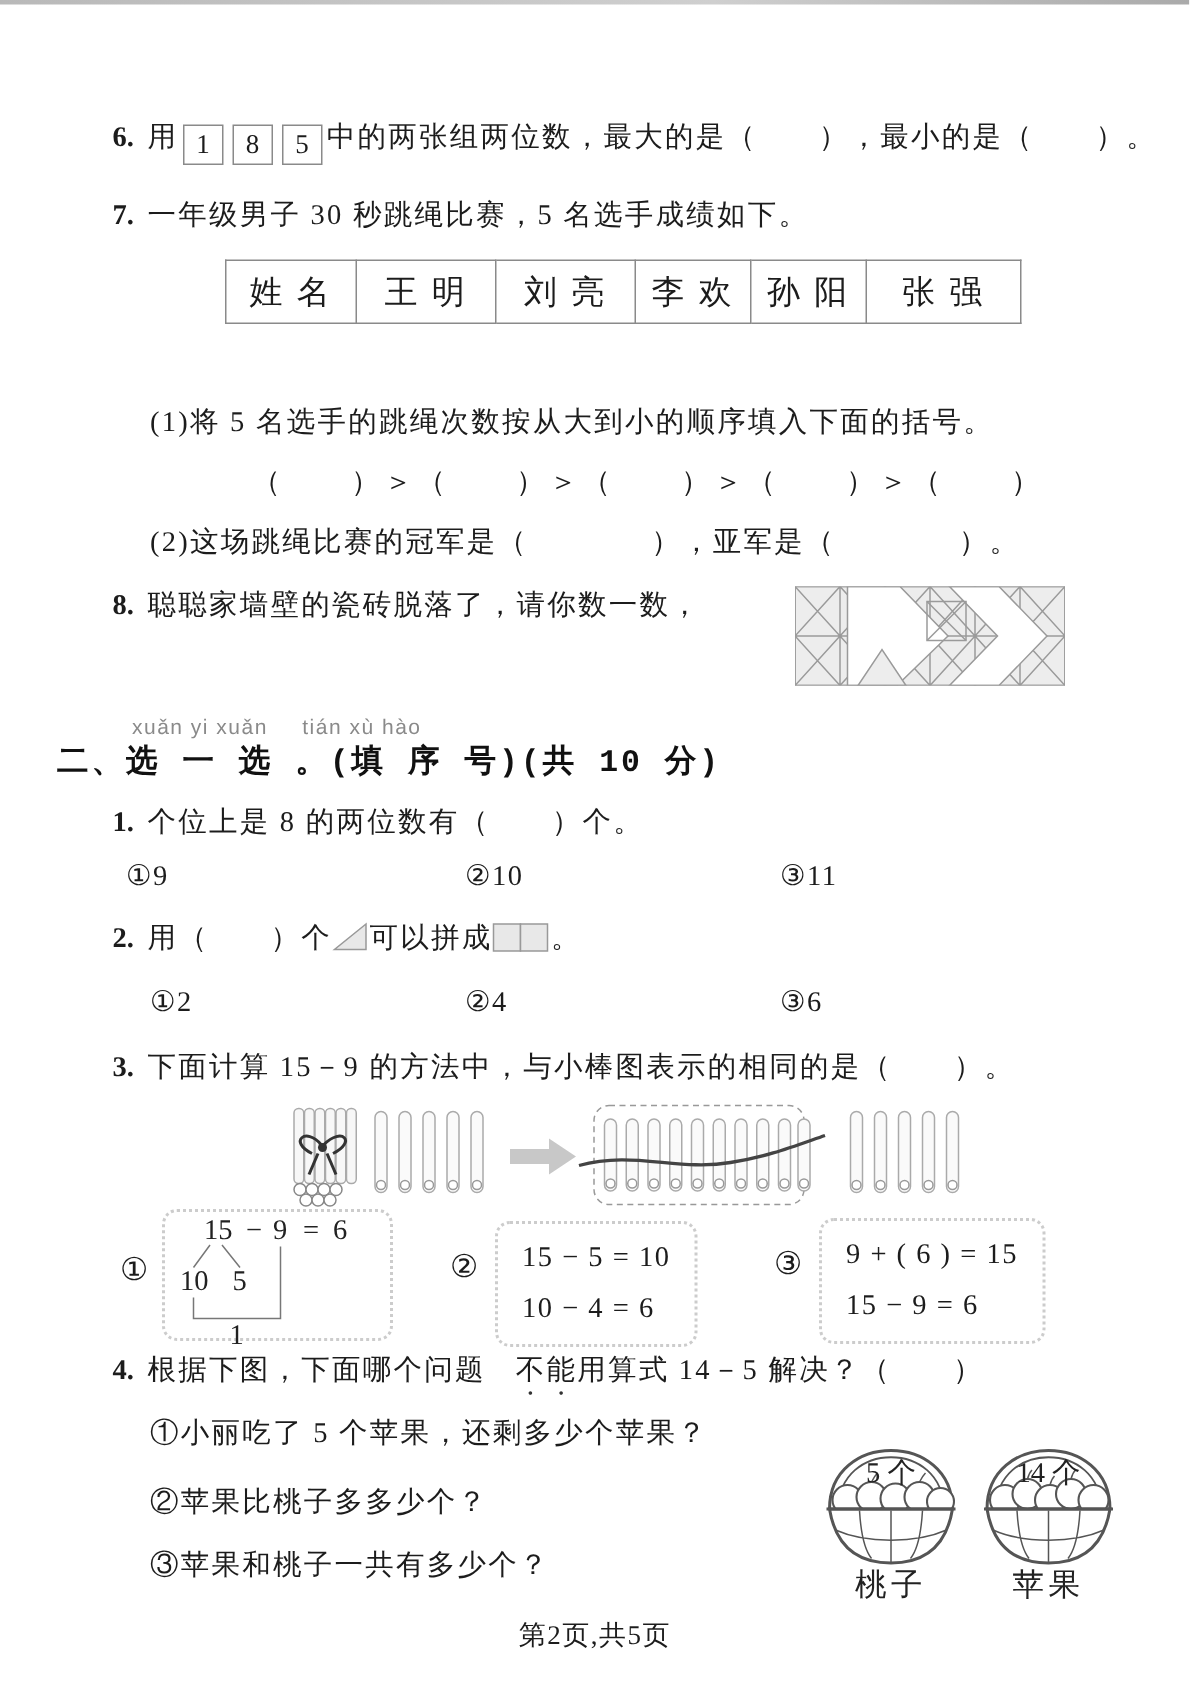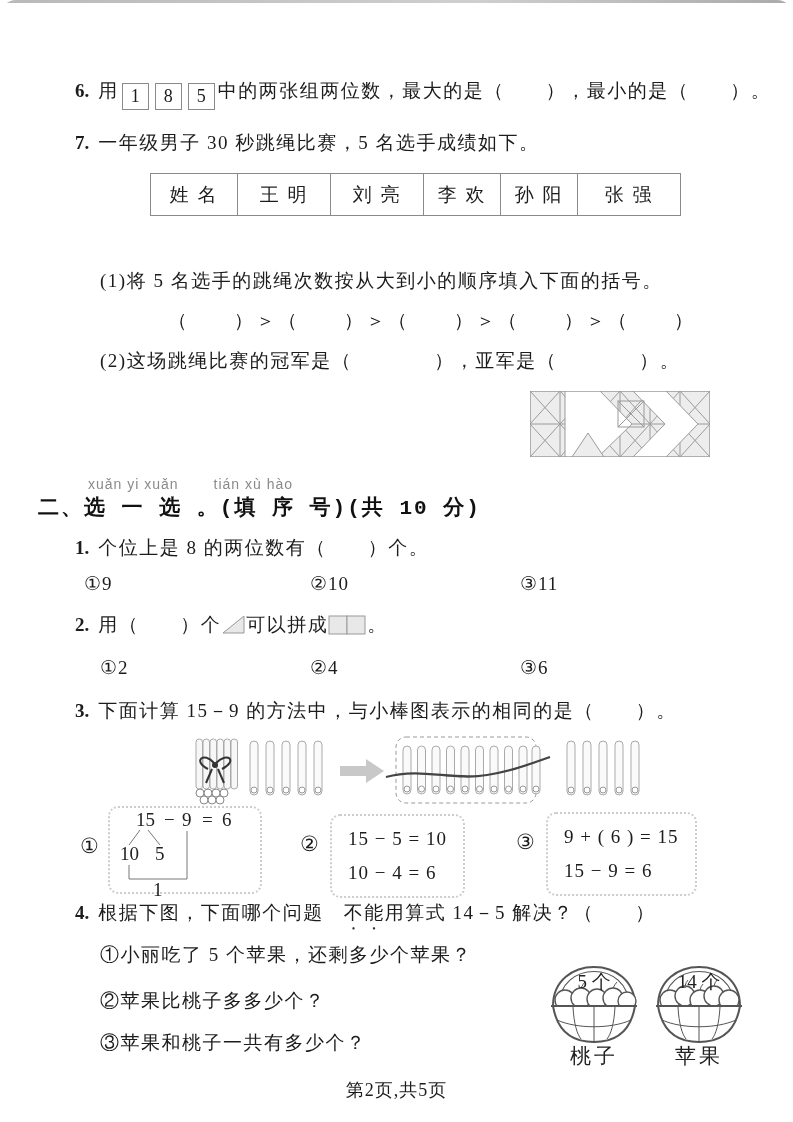--- a/index.html
+++ b/index.html
@@ -1,31 +1,30 @@
 <!DOCTYPE html>
 <html><head>
 <meta charset="utf-8">
 <style>
   html,body { margin:0; padding:0; background:#ffffff; }
   .page {
     position:relative; width:793px; height:1122px; background:#fff;
     font-family:"Liberation Serif","DejaVu Serif",serif; color:#1c1c1c;
     overflow:hidden;
-    border-radius:16px;
   }
   .scan-edge { position:absolute; top:0; left:0; width:100%; height:3px;
     background:linear-gradient(to right,#b9b9b9,#cfcfcf 60%,#aaaaaa); }
   .abs { position:absolute; white-space:nowrap; }
   .qline { font-size:19px; letter-spacing:1.5px; }
   .qnum { font-weight:bold; margin-right:9px; letter-spacing:0; }
   .card { display:inline-block; width:25px; height:25px; border:1px solid #8a8a8a;
     text-align:center; line-height:25px; font-size:18px; margin:0 3px;
     vertical-align:-5px; letter-spacing:0; background:#fff; }
   table.score { border-collapse:collapse; }
-  table.score td { border:1px solid #8a8a8a; text-align:center; font-size:19px;
+  table.score td { border:1px solid #8a8a8a; text-align:center; font-size:22px;
     height:39px; letter-spacing:2px; }
   .pinyin { font-family:"Liberation Sans","DejaVu Sans",sans-serif; color:#8a8a8a;
     font-size:14px; letter-spacing:1px; }
   .sec-head { font-family:Liberation Mono, monospace; font-weight:bold;
     font-size:21px; letter-spacing:2px; color:#111; }
   .opt { font-size:19px; letter-spacing:1px; }
   .emph { -webkit-text-emphasis:filled dot #333; text-emphasis:filled dot #333;
     -webkit-text-emphasis-position:under right; text-emphasis-position:under right;margin-left:20px; }
   .eqbox { position:absolute; border:2px dotted #cccccc; border-radius:10px;
     background:#fff; font-size:19px; }
@@ -68,39 +67,42 @@
       <td>孙 阳</td>
       <td>张 强</td>
     </tr>
   </tbody>
     </table>
 
   <div class="abs qline" style="left:100px; top:268px;">(1)将 5 名选手的跳绳次数按从大到小的顺序填入下面的括号。</div>
   <div class="abs qline" style="left:168px; top:308px; letter-spacing:3px;">（　　）＞（　　）＞（　　）＞（　　）＞（　　）</div>
   <div class="abs qline" style="left:100px; top:348px;">(2)这场跳绳比赛的冠军是（　　　　），亚军是（　　　　）。</div>
 
+  <div class="abs qline" style="left:75px; top:390px;">
+    <span class="qnum">8.</span><span>聪聪家墙壁的瓷砖脱落了，请你数一数，</span>
+  </div>
 
   <svg class="abs" style="left:530px; top:391px;" width="180" height="66" viewBox="0 0 180 66">
     <rect x="0" y="0" width="180" height="66" fill="#ededed" stroke="#9a9a9a"></rect>
     <path stroke="#9a9a9a" fill="none" d="M30,0V66 M60,0V66 M90,0V66 M120,0V66 M150,0V66 M0,33H180
       M0,0L30,33 M30,0L60,33 M60,0L90,33 M90,0L120,33 M120,0L150,33 M150,0L180,33
       M30,0L0,33 M60,0L30,33 M90,0L60,33 M120,0L90,33 M150,0L120,33 M180,0L150,33
       M0,33L30,66 M30,33L60,66 M60,33L90,66 M90,33L120,66 M120,33L150,66 M150,33L180,66
       M30,33L0,66 M60,33L30,66 M90,33L60,66 M120,33L90,66 M150,33L120,66 M180,33L150,66"></path>
     <polygon points="35,0 70,0 102,33 68,66 35,66" fill="#ffffff" stroke="#9a9a9a"></polygon>
     <polygon points="103,0 136,0 168,33 136,66 103,66 135,33" fill="#ffffff" stroke="#9a9a9a"></polygon>
     <polygon points="42,66 74,66 58,42" fill="#ededed" stroke="#9a9a9a"></polygon>
     <rect x="88" y="10" width="26" height="26" fill="none" stroke="#9a9a9a"></rect>
     <path stroke="#9a9a9a" fill="none" d="M88,10L114,36 M114,10L88,36"></path>
     <rect x="0" y="0" width="180" height="66" fill="none" stroke="#9a9a9a"></rect>
   </svg>
 
   <div class="abs pinyin" style="left:88px; top:476px;">
     <span>xuǎn yi xuǎn</span>
-    <span style="margin-left:30px;">tián xù hào</span>
+    <span style="margin-left:18px;">tián xù hào</span>
   </div>
   <div class="abs sec-head" style="left:38px; top:493px;">二、选 一 选 。(填 序 号)(共 10 分)</div>
 
   <div class="abs qline" style="left:75px; top:535px;">
     <span class="qnum">1.</span><span>个位上是 8 的两位数有（　　）个。</span>
   </div>
   <div class="abs opt" style="left:84px; top:572px;">①9</div>
   <div class="abs opt" style="left:310px; top:572px;">②10</div>
   <div class="abs opt" style="left:520px; top:572px;">③11</div>
 

